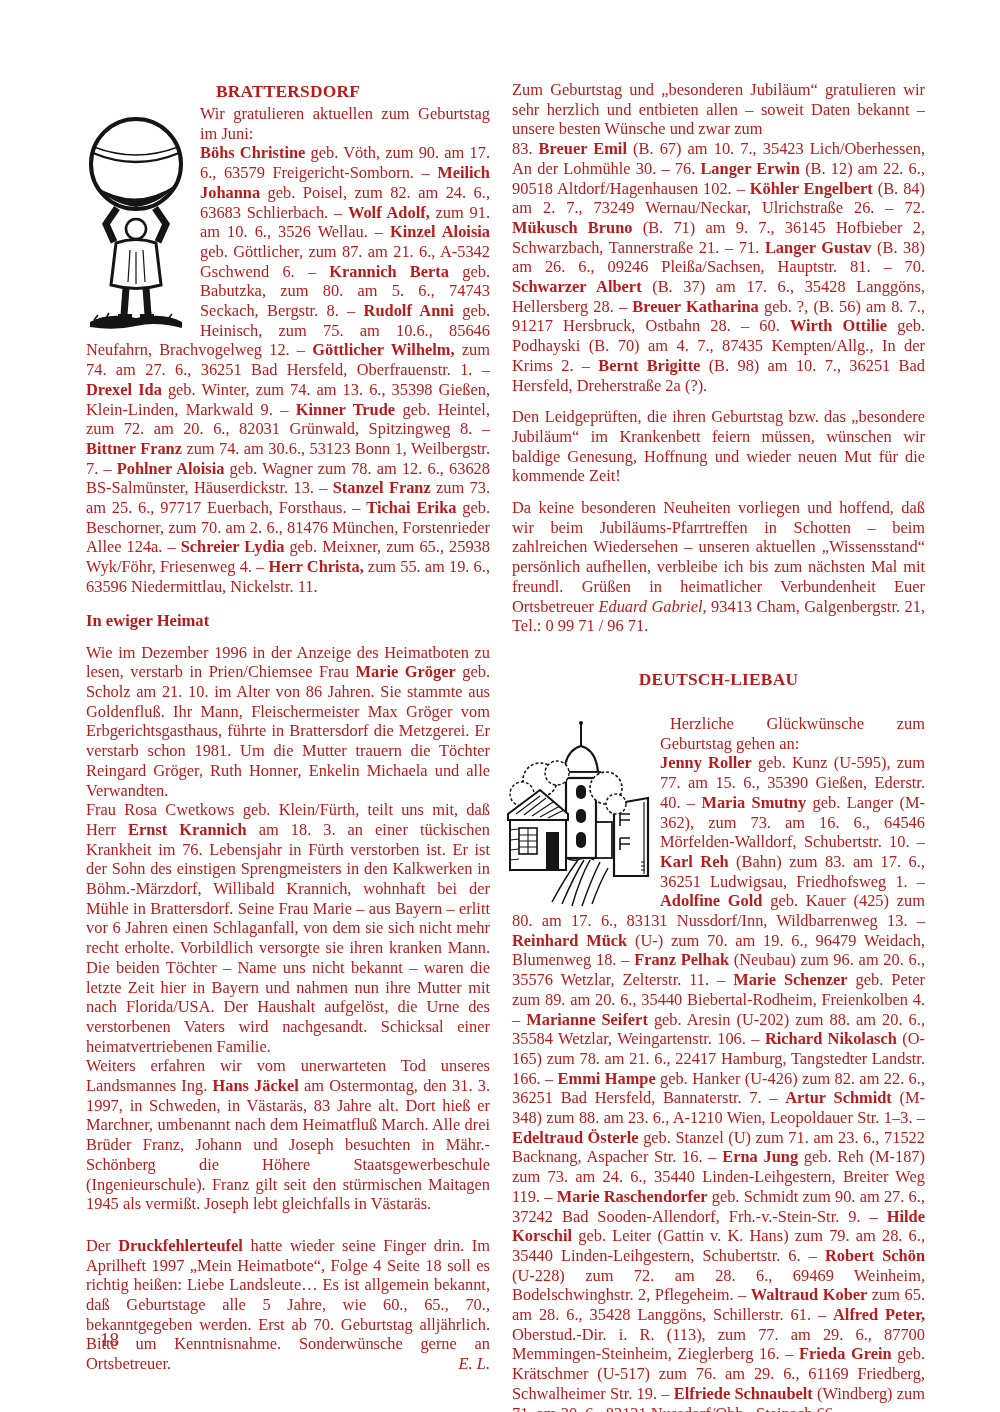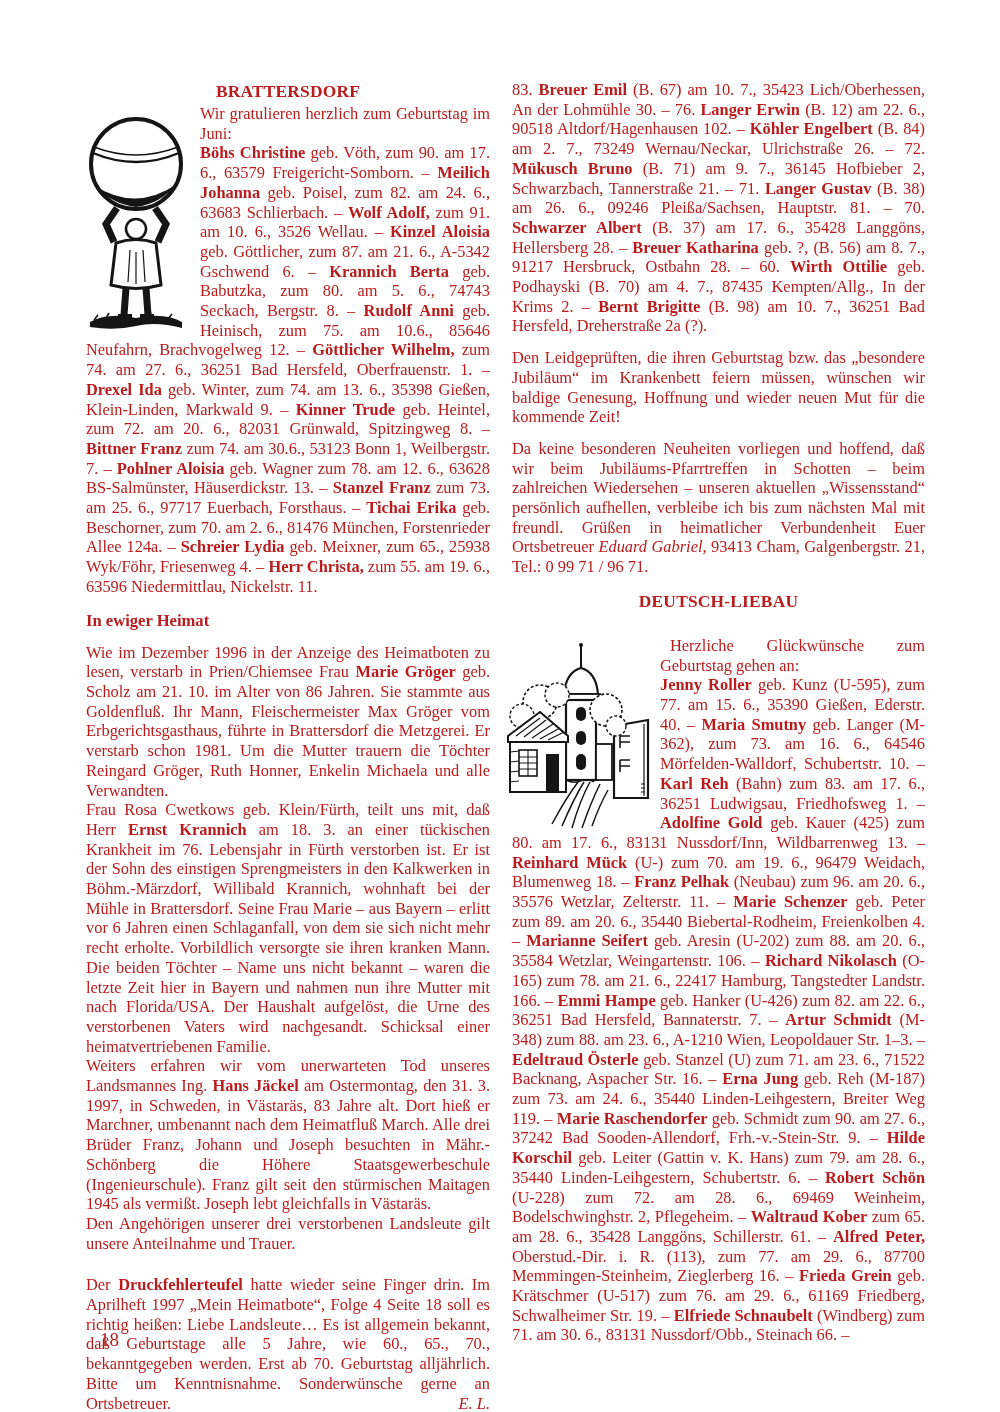--- a/index.html
+++ b/index.html
@@ -19,21 +19,21 @@
     font-weight:bold;text-align:center;font-size:17.4px;
     letter-spacing:.2px;margin:0 0 2px 0;line-height:22px;
   }
   .sub-title{font-weight:bold;font-size:16.6px;margin:13px 0 12px 0;line-height:21px;}
   .seg-b{font-weight:bold;}
   .seg-i{font-style:italic;}
   .flow::after{content:"";display:block;clear:both;}
   .img-atlas{float:left;width:100px;height:224px;margin:4px 14px 2px 0;}
   .img-church{float:left;width:146px;height:190px;margin:4px 8px 2px -6px;}
   .gap{margin-top:12px;}
-  .dl-title{margin-top:13px;}
+  .dl-title{margin-top:32px;}
   .intro-indent{text-indent:10px;margin-top:24px;}
   .erratum{margin-top:22px;}
   .sig{float:right;font-style:italic;padding-left:14px;}
   .page-number{position:absolute;left:100px;top:1330px;font-size:19px;}
   .ink{stroke:#151515;fill:none;}
 </style>
 </head>
 <body>
 
 <div class="page">
@@ -50,35 +50,35 @@
         <path class="ink" d="M31 100 L20 116 L28 134" stroke-width="7"></path>
         <path class="ink" d="M69 100 L80 116 L72 134" stroke-width="7"></path>
         <circle cx="50" cy="121" r="10" fill="#fff" stroke="#151515" stroke-width="2.6"></circle>
         <path d="M30 135 Q50 128 70 135 L75 177 Q50 184 25 177 Z" fill="#fff" stroke="#151515" stroke-width="3"></path>
         <path class="ink" d="M44 142 L42 174 M57 142 L59 174 M50 144 L50 176" stroke-width="1.2"></path>
         <path class="ink" d="M40 180 L38 207 M60 180 L62 207" stroke-width="7"></path>
         <path class="ink" d="M32 208 h14 M54 208 h14" stroke-width="4"></path>
         <path d="M4 214 Q22 204 50 210 Q78 204 96 214 L96 220 Q70 213 50 218 Q28 223 4 219 Z" fill="#151515"></path>
         <path class="ink" d="M8 212 l4 -5 M20 210 l3 -5 M36 209 l2 -5 M62 209 l3 -5 M82 211 l4 -5" stroke-width="1.6"></path>
       </svg>
-      <p>Wir gratulieren herzlich zum Geburtstag im Juni:</p>
+      <p>Wir gratulieren aktuellen zum Geburtstag im Juni:</p>
       <p><span class="seg-b">Böhs Christine</span><span> geb. Vöth, zum 90. am 17. 6., 63579 Freigericht-Somborn. – </span><span class="seg-b">Meilich Johanna</span><span> geb. Poisel, zum 82. am 24. 6., 63683 Schlierbach. – </span><span class="seg-b">Wolf Adolf,</span><span> zum 91. am 10. 6., 3526 Wellau. – </span><span class="seg-b">Kinzel Aloisia</span><span> geb. Göttlicher, zum 87. am 21. 6., A-5342 Gschwend 6. – </span><span class="seg-b">Krannich Berta</span><span> geb. Babutzka, zum 80. am 5. 6., 74743 Seckach, Bergstr. 8. – </span><span class="seg-b">Rudolf Anni</span><span> geb. Heinisch, zum 75. am 10.6., 85646 Neufahrn, Brachvogelweg 12. – </span><span class="seg-b">Göttlicher Wilhelm,</span><span> zum 74. am 27. 6., 36251 Bad Hersfeld, Oberfrauenstr. 1. – </span><span class="seg-b">Drexel Ida</span><span> geb. Winter, zum 74. am 13. 6., 35398 Gießen, Klein-Linden, Markwald 9. – </span><span class="seg-b">Kinner Trude</span><span> geb. Heintel, zum 72. am 20. 6., 82031 Grünwald, Spitzingweg 8. – </span><span class="seg-b">Bittner Franz</span><span> zum 74. am 30.6., 53123 Bonn 1, Weilbergstr. 7. – </span><span class="seg-b">Pohlner Aloisia</span><span> geb. Wagner zum 78. am 12. 6., 63628 BS-Salmünster, Häuserdickstr. 13. – </span><span class="seg-b">Stanzel Franz</span><span> zum 73. am 25. 6., 97717 Euerbach, Forsthaus. – </span><span class="seg-b">Tichai Erika</span><span> geb. Beschorner, zum 70. am 2. 6., 81476 München, Forstenrieder Allee 124a. – </span><span class="seg-b">Schreier Lydia</span><span> geb. Meixner, zum 65., 25938 Wyk/Föhr, Friesenweg 4. – </span><span class="seg-b">Herr Christa,</span><span> zum 55. am 19. 6., 63596 Niedermittlau, Nickelstr. 11.</span></p>
     </div>
 
     <div class="sub-title">In ewiger Heimat</div>
     <p><span>Wie im Dezember 1996 in der Anzeige des Heimatboten zu lesen, verstarb in Prien/Chiemsee Frau </span><span class="seg-b">Marie Gröger</span><span> geb. Scholz am 21. 10. im Alter von 86 Jahren. Sie stammte aus Goldenfluß. Ihr Mann, Fleischermeister Max Gröger vom Erbgerichtsgasthaus, führte in Brattersdorf die Metzgerei. Er verstarb schon 1981. Um die Mutter trauern die Töchter Reingard Gröger, Ruth Honner, Enkelin Michaela und alle Verwandten.</span></p>
     <p><span>Frau Rosa Cwetkows geb. Klein/Fürth, teilt uns mit, daß Herr </span><span class="seg-b">Ernst Krannich</span><span> am 18. 3. an einer tückischen Krankheit im 76. Lebensjahr in Fürth verstorben ist. Er ist der Sohn des einstigen Sprengmeisters in den Kalkwerken in Böhm.-Märzdorf, Willibald Krannich, wohnhaft bei der Mühle in Brattersdorf. Seine Frau Marie – aus Bayern – erlitt vor 6 Jahren einen Schlaganfall, von dem sie sich nicht mehr recht erholte. Vorbildlich versorgte sie ihren kranken Mann. Die beiden Töchter – Name uns nicht bekannt – waren die letzte Zeit hier in Bayern und nahmen nun ihre Mutter mit nach Florida/USA. Der Haushalt aufgelöst, die Urne des verstorbenen Vaters wird nachgesandt. Schicksal einer heimatvertriebenen Familie.</span></p>
     <p><span>Weiters erfahren wir vom unerwarteten Tod unseres Landsmannes Ing. </span><span class="seg-b">Hans Jäckel</span><span> am Ostermontag, den 31. 3. 1997, in Schweden, in Västaräs, 83 Jahre alt. Dort hieß er Marchner, umbenannt nach dem Heimatfluß March. Alle drei Brüder Franz, Johann und Joseph besuchten in Mähr.-Schönberg die Höhere Staatsgewerbeschule (Ingenieurschule). Franz gilt seit den stürmischen Maitagen 1945 als vermißt. Joseph lebt gleichfalls in Västaräs.</span></p>
-    <p><span>Den Angehörigen unserer drei verstorbenen Landsleute gilt unsere Anteilnahme und Trauer.</span></p>
 
     <p class="erratum"><span><span>Der </span><span class="seg-b">Druckfehlerteufel</span><span> hatte wieder seine Finger drin. Im Aprilheft 1997 „Mein Heimatbote“, Folge 4 Seite 18 soll es richtig heißen: Liebe Landsleute… Es ist allgemein bekannt, daß Geburtstage alle 5 Jahre, wie 60., 65., 70., bekanntgegeben werden. Erst ab 70. Geburtstag alljährlich. Bitte um Kenntnisnahme. Sonderwünsche gerne an Ortsbetreuer.</span></span><span class="sig">E. L.</span></p>
 
   </div>
 
   <div class="col col-right">
+    <p>Zum Geburtstag und „besonderen Jubiläum“ gratulieren wir sehr herzlich und entbieten allen – soweit Daten bekannt – unsere besten Wünsche und zwar zum</p>
     <p><span>83. </span><span class="seg-b">Breuer Emil</span><span> (B. 67) am 10. 7., 35423 Lich/Oberhessen, An der Lohmühle 30. – 76. </span><span class="seg-b">Langer Erwin</span><span> (B. 12) am 22. 6., 90518 Altdorf/Hagenhausen 102. – </span><span class="seg-b">Köhler Engelbert</span><span> (B. 84) am 2. 7., 73249 Wernau/Neckar, Ulrichstraße 26. – 72. </span><span class="seg-b">Mükusch Bruno</span><span> (B. 71) am 9. 7., 36145 Hofbieber 2, Schwarzbach, Tannerstraße 21. – 71. </span><span class="seg-b">Langer Gustav</span><span> (B. 38) am 26. 6., 09246 Pleißa/Sachsen, Hauptstr. 81. – 70. </span><span class="seg-b">Schwarzer Albert</span><span> (B. 37) am 17. 6., 35428 Langgöns, Hellersberg 28. – </span><span class="seg-b">Breuer Katharina</span><span> geb. ?, (B. 56) am 8. 7., 91217 Hersbruck, Ostbahn 28. – 60. </span><span class="seg-b">Wirth Ottilie</span><span> geb. Podhayski (B. 70) am 4. 7., 87435 Kempten/Allg., In der Krims 2. – </span><span class="seg-b">Bernt Brigitte</span><span> (B. 98) am 10. 7., 36251 Bad Hersfeld, Dreherstraße 2a (?).</span></p>
 
     <p class="gap">Den Leidgeprüften, die ihren Geburtstag bzw. das „besondere Jubiläum“ im Krankenbett feiern müssen, wünschen wir baldige Genesung, Hoffnung und wieder neuen Mut für die kommende Zeit!</p>
     <p class="gap"><span>Da keine besonderen Neuheiten vorliegen und hoffend, daß wir beim Jubiläums-Pfarrtreffen in Schotten – beim zahlreichen Wiedersehen – unseren aktuellen „Wissensstand“ persönlich aufhellen, verbleibe ich bis zum nächsten Mal mit freundl. Grüßen in heimatlicher Verbundenheit Euer Ortsbetreuer </span><span class="seg-i">Eduard Gabriel,</span><span> 93413 Cham, Galgenbergstr. 21, Tel.: 0 99 71 / 96 71.</span></p>
 
     <div class="sec-title dl-title">DEUTSCH-LIEBAU</div>
     <div class="flow">
       <svg class="img-church" viewBox="0 0 146 190" aria-hidden="true">
         <line x1="75" y1="4" x2="75" y2="30" stroke="#151515" stroke-width="2"></line>
         <circle cx="75" cy="5" r="2" fill="#151515"></circle>

